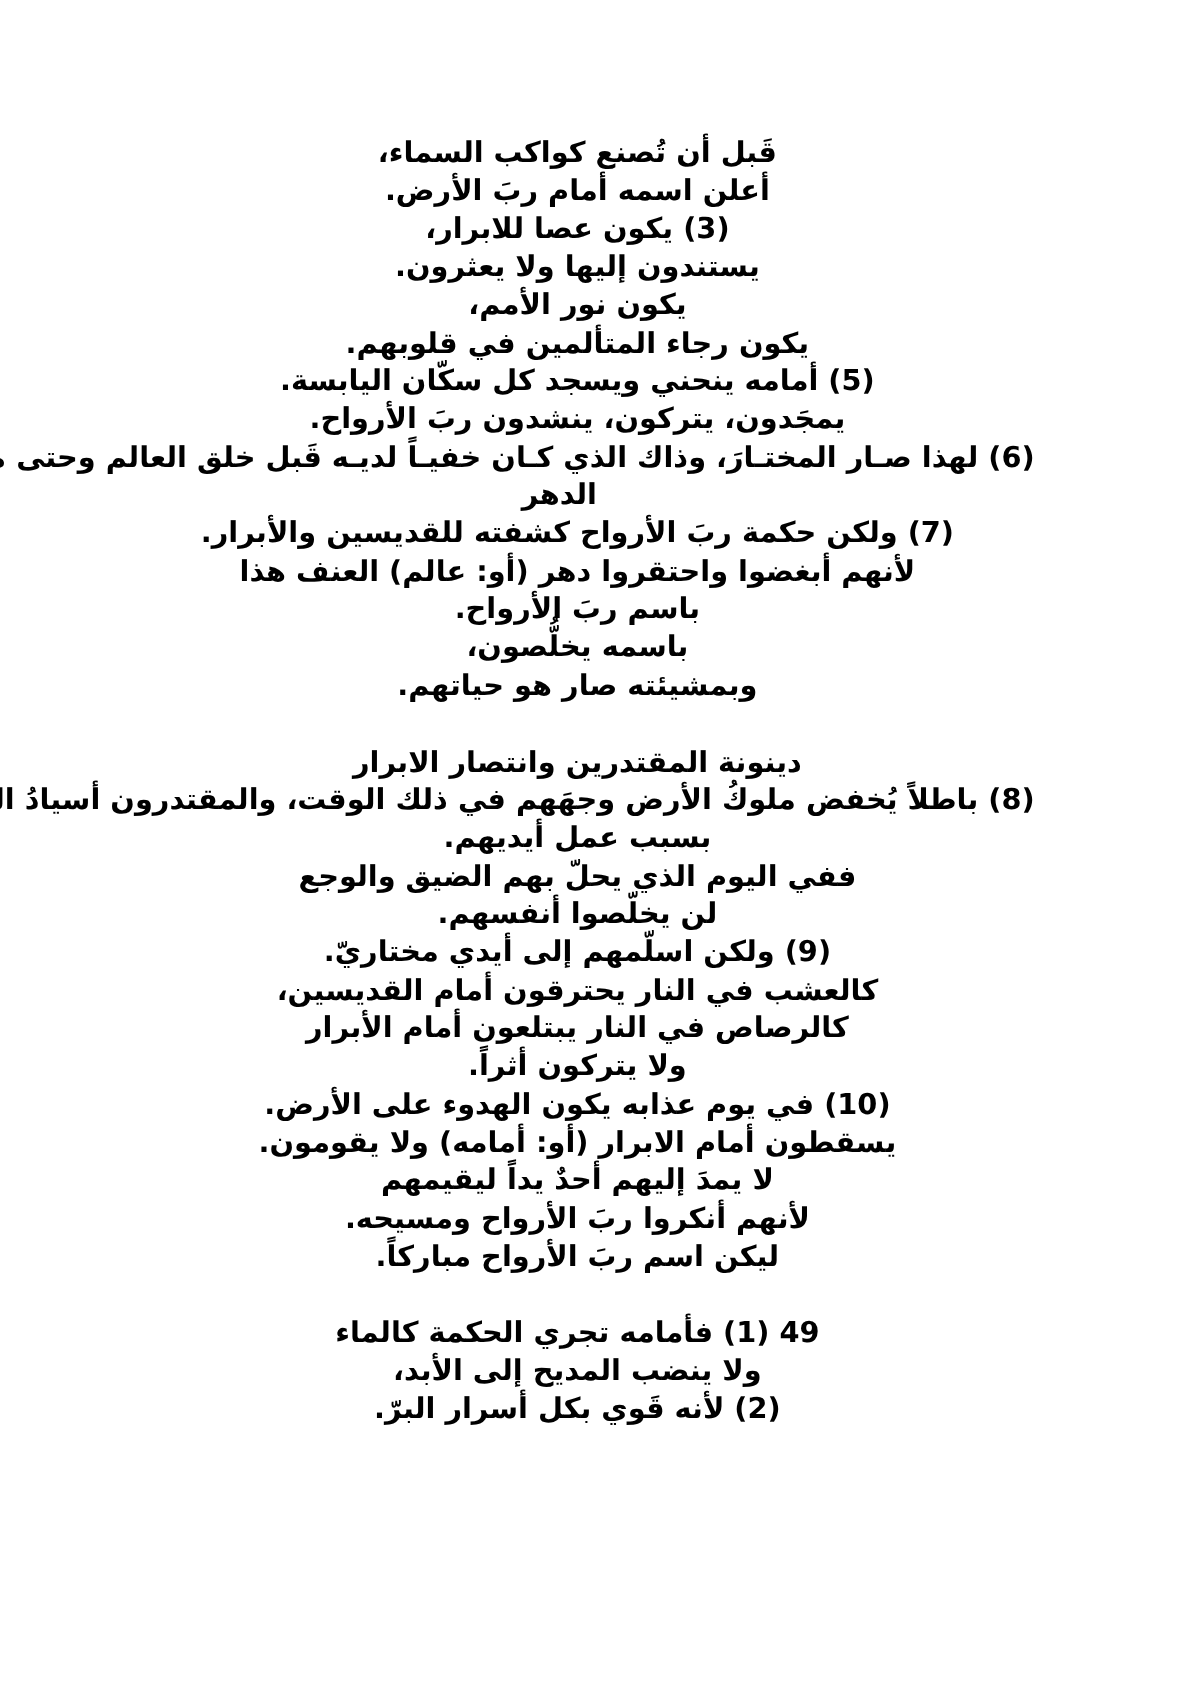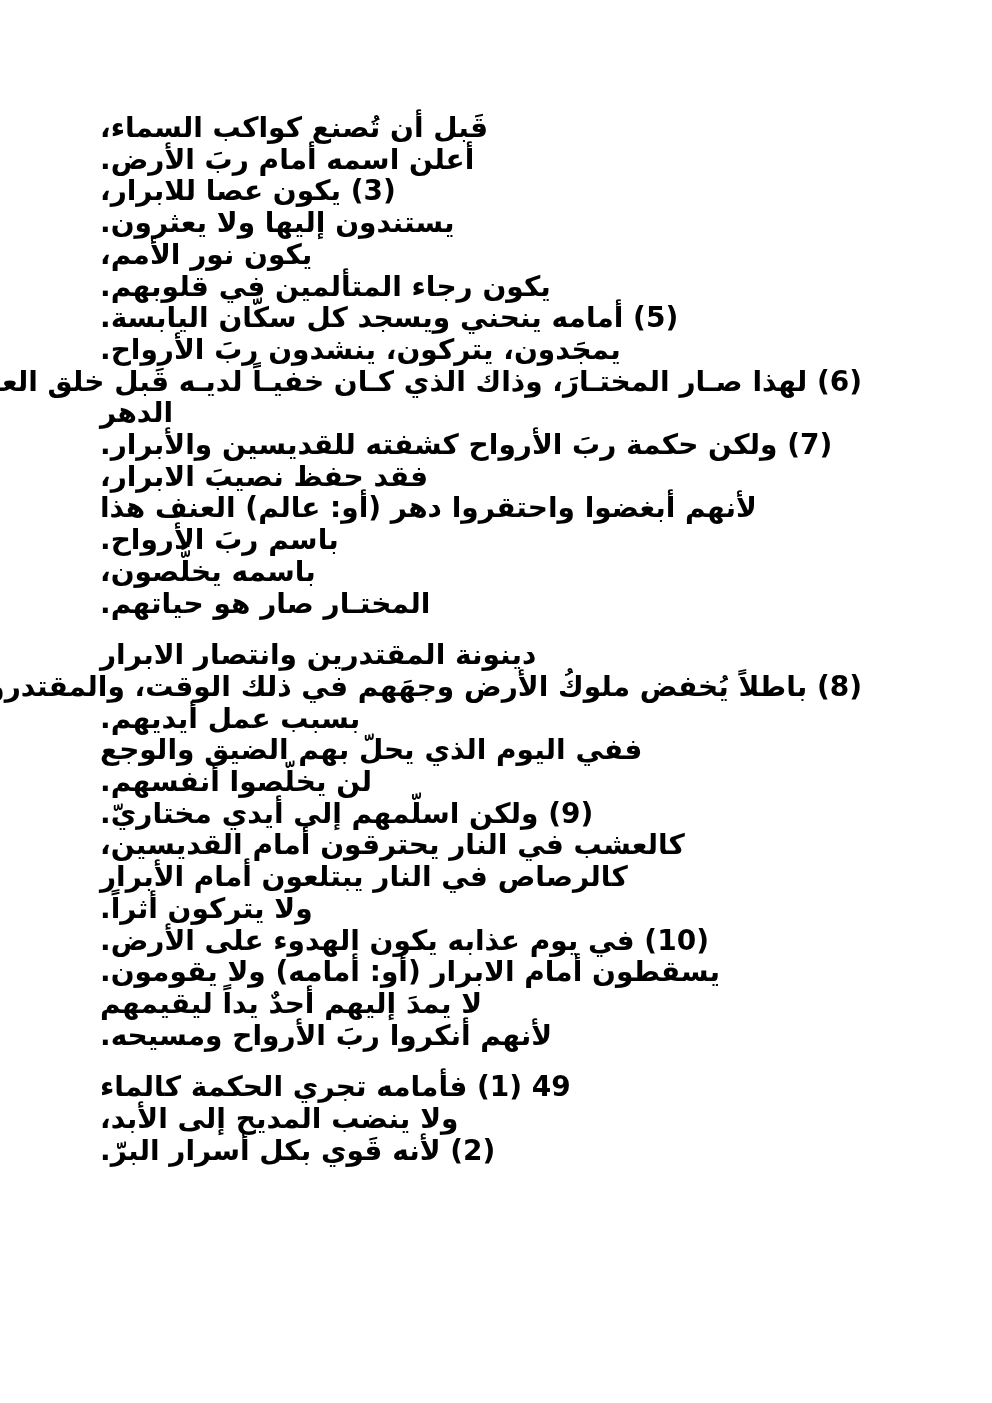--- a/index.html
+++ b/index.html
@@ -10,73 +10,73 @@
     background:#ffffff;
     overflow:hidden;
     font-family:"DejaVu Sans", sans-serif;
   }
   .text-block{
     position:absolute;
     top:112px;
     right:130px;
     left:100px;
     direction:rtl;
-    text-align:left;
+    text-align:center;
     color:#000000;
     font-weight:700;
-    font-size:28px;
+    font-size:24px;
   }
   .line{
     line-height:31.7px;
     white-space:nowrap;
   }
   .line.indented{
     padding-right:30px;
   }
   section.gap-before{
-    margin-top:20px;
+    margin-top:32px;
   }
 </style>
 </head>
 <body>
 
 <div class="page">
   <main class="text-block">
       <section>
         <div class="line">قَبل أن تُصنع كواكب السماء،</div>
         <div class="line">أعلن اسمه أمام ربَ الأرض.</div>
         <div class="line">(3) يكون عصا للابرار،</div>
         <div class="line">يستندون إليها ولا يعثرون.</div>
         <div class="line">يكون نور الأمم،</div>
         <div class="line">يكون رجاء المتألمين في قلوبهم.</div>
         <div class="line">(5) أمامه ينحني ويسجد كل سكّان اليابسة.</div>
         <div class="line">يمجَدون، يتركون، ينشدون ربَ الأرواح.</div>
         <div class="line">(6) لهذا صـار المختـارَ، وذاك الذي كـان خفيـاً لديـه قَبل خلق العالم وحتى مجـيء</div>
         <div class="line indented">الدهر</div>
         <div class="line">(7) ولكن حكمة ربَ الأرواح كشفته للقديسين والأبرار.</div>
-        <div class="line">فقد حفظ نصيبَ الابرار،</div>
         <div class="line">لأنهم أبغضوا واحتقروا دهر (أو: عالم) العنف هذا</div>
         <div class="line">باسم ربَ الأرواح.</div>
         <div class="line">باسمه يخلُّصون،</div>
-        <div class="line">المختـار صار هو حياتهم.</div>
+        <div class="line">وبمشيئته صار هو حياتهم.</div>
       </section>
       <section class="gap-before">
         <div class="line heading">دينونة المقتدرين وانتصار الابرار</div>
         <div class="line">(8) باطلاً يُخفض ملوكُ الأرض وجهَهم في ذلك الوقت، والمقتدرون أسيادُ اليابسة،</div>
         <div class="line">بسبب عمل أيديهم.</div>
         <div class="line">ففي اليوم الذي يحلّ بهم الضيق والوجع</div>
         <div class="line">لن يخلّصوا أنفسهم.</div>
         <div class="line">(9) ولكن اسلّمهم إلى أيدي مختاريّ.</div>
         <div class="line">كالعشب في النار يحترقون أمام القديسين،</div>
         <div class="line">كالرصاص في النار يبتلعون أمام الأبرار</div>
         <div class="line">ولا يتركون أثراً.</div>
         <div class="line">(10) في يوم عذابه يكون الهدوء على الأرض.</div>
         <div class="line">يسقطون أمام الابرار (أو: أمامه) ولا يقومون.</div>
         <div class="line">لا يمدَ إليهم أحدٌ يداً ليقيمهم</div>
         <div class="line">لأنهم أنكروا ربَ الأرواح ومسيحه.</div>
+        <div class="line">ليكن اسم ربَ الأرواح مباركاً.</div>
       </section>
       <section class="gap-before">
         <div class="line">49 (1) فأمامه تجري الحكمة كالماء</div>
         <div class="line">ولا ينضب المديح إلى الأبد،</div>
         <div class="line">(2) لأنه قَوي بكل أسرار البرّ.</div>
       </section>
     </main>
 </div>
 
 </body></html>

